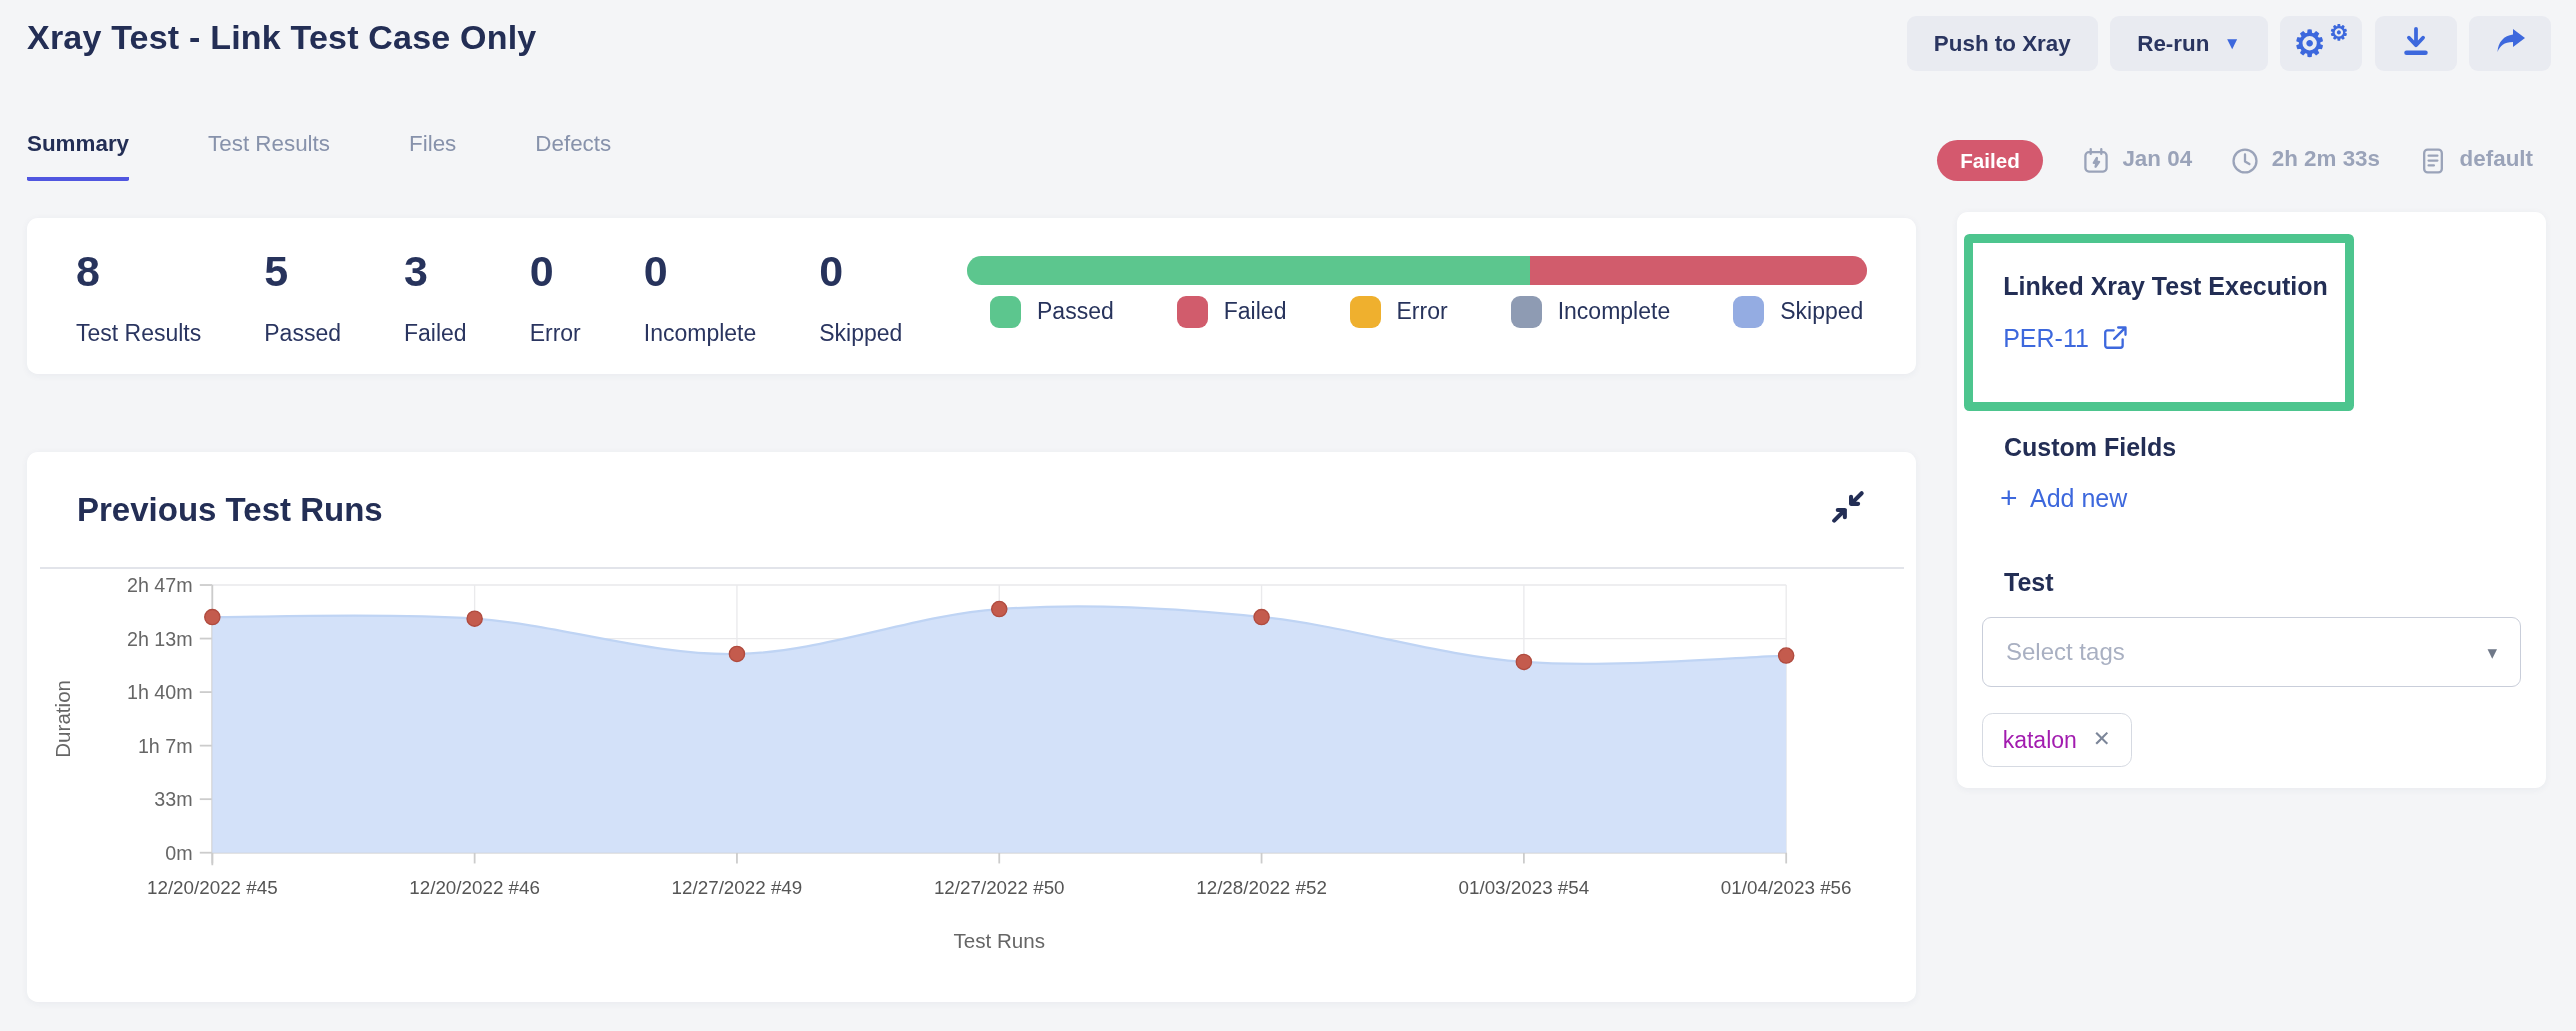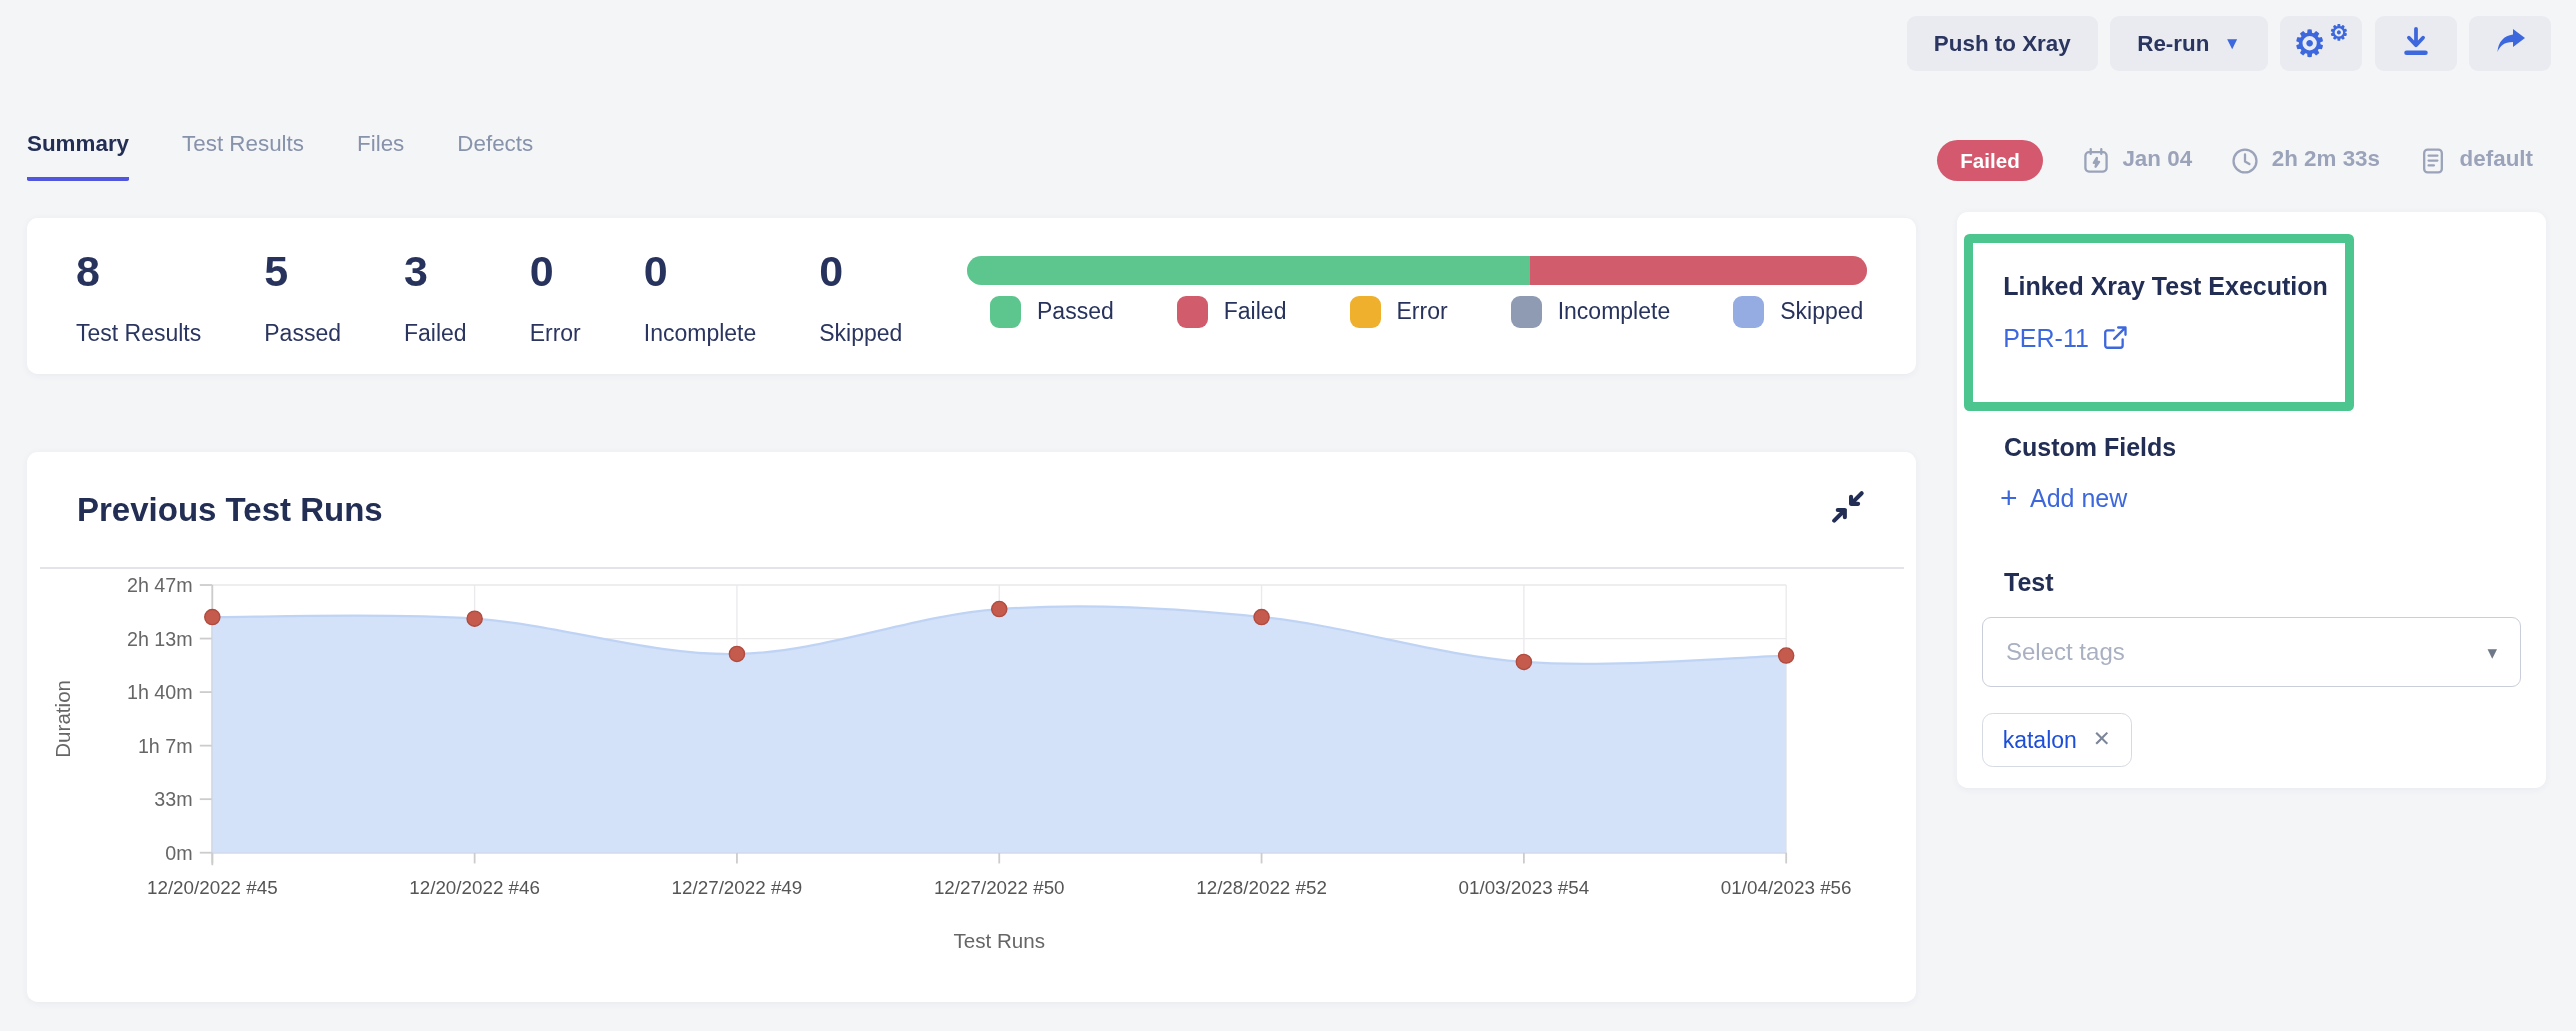--- a/index.html
+++ b/index.html
@@ -30,21 +30,21 @@
   }
   .btn.icon-only { width:82px; padding:0; }
   .split { display:flex; gap:5.4px; }
   .split .btn.seg-icon { width:81px; padding:0; }
   .caret { color:#3D68DD; font-size:17px; line-height:1; }
   .blue-glyph { color:#3D68DD; }
   .gear-main { font-size:36px; line-height:1; }
   .gear-small { font-size:21.5px; line-height:1; margin-left:-10.7px; margin-top:-19.7px; }
 
   
-  .tabs { position:absolute; left:27px; top:131px; display:flex; gap:53px; }
+  .tabs { position:absolute; left:27px; top:131px; display:flex; gap:79px; }
   .tab {
     font-size:22.4px; font-weight:500; color:#8792AB; padding-bottom:19.7px;
     border-bottom:4.5px solid transparent; border-radius:0 0 1.8px 1.8px; cursor:pointer;
   }
   .tab.active { color:#232E55; font-weight:700; border-bottom-color:#5056E0; }
   .status-row {
     position:absolute; right:43px; top:140px;
     display:flex; align-items:center; gap:38px;
   }
   .status-badge {
@@ -107,28 +107,29 @@
     border:1.8px solid #C9CEDA; border-radius:9px; background:#FFFFFF;
     display:flex; align-items:center; padding:8px 23px; cursor:pointer;
   }
   .tag-placeholder { color:#A9B0C2; font-size:24px; flex:1; }
   .select-caret { color:#6F7888; font-size:19px; }
   .tag-chip {
     position:absolute; left:25px; top:501px; height:54px;
     border:1.8px solid #D6DAE2; border-radius:10.7px; background:#FFFFFF;
     display:flex; align-items:center; gap:16px; padding:0 19.7px;
   }
-  .chip-label { font-size:23px; color:#1d4ed8; }
+  .chip-label { font-size:23px; color:#a21caf; }
   .chip-close { color:#7C8699; font-size:21.5px; background:none; border:none; cursor:pointer; font-family:inherit; line-height:1; padding:0; }
 </style>
 </head>
 <body>
 
 <div class="page">
 
+  <h1 class="page-title">Xray Test - Link Test Case Only</h1>
 
   <div class="actions">
     <button class="btn">Push to Xray</button>
 
 
     <button class="btn">
       <span>Re-run</span>
       <span class="caret">▼</span>
     </button>
 

